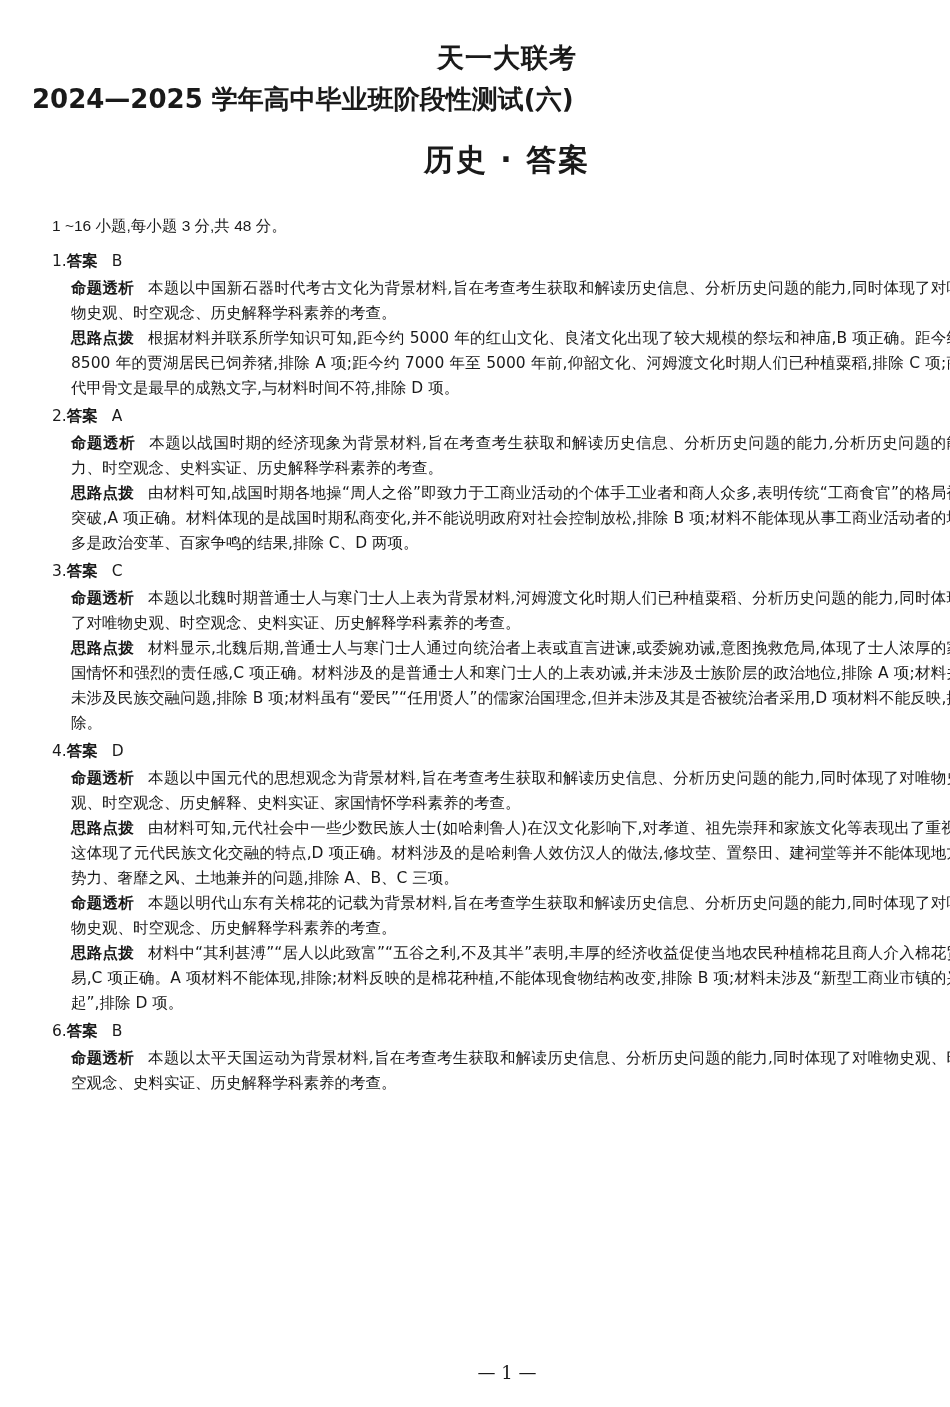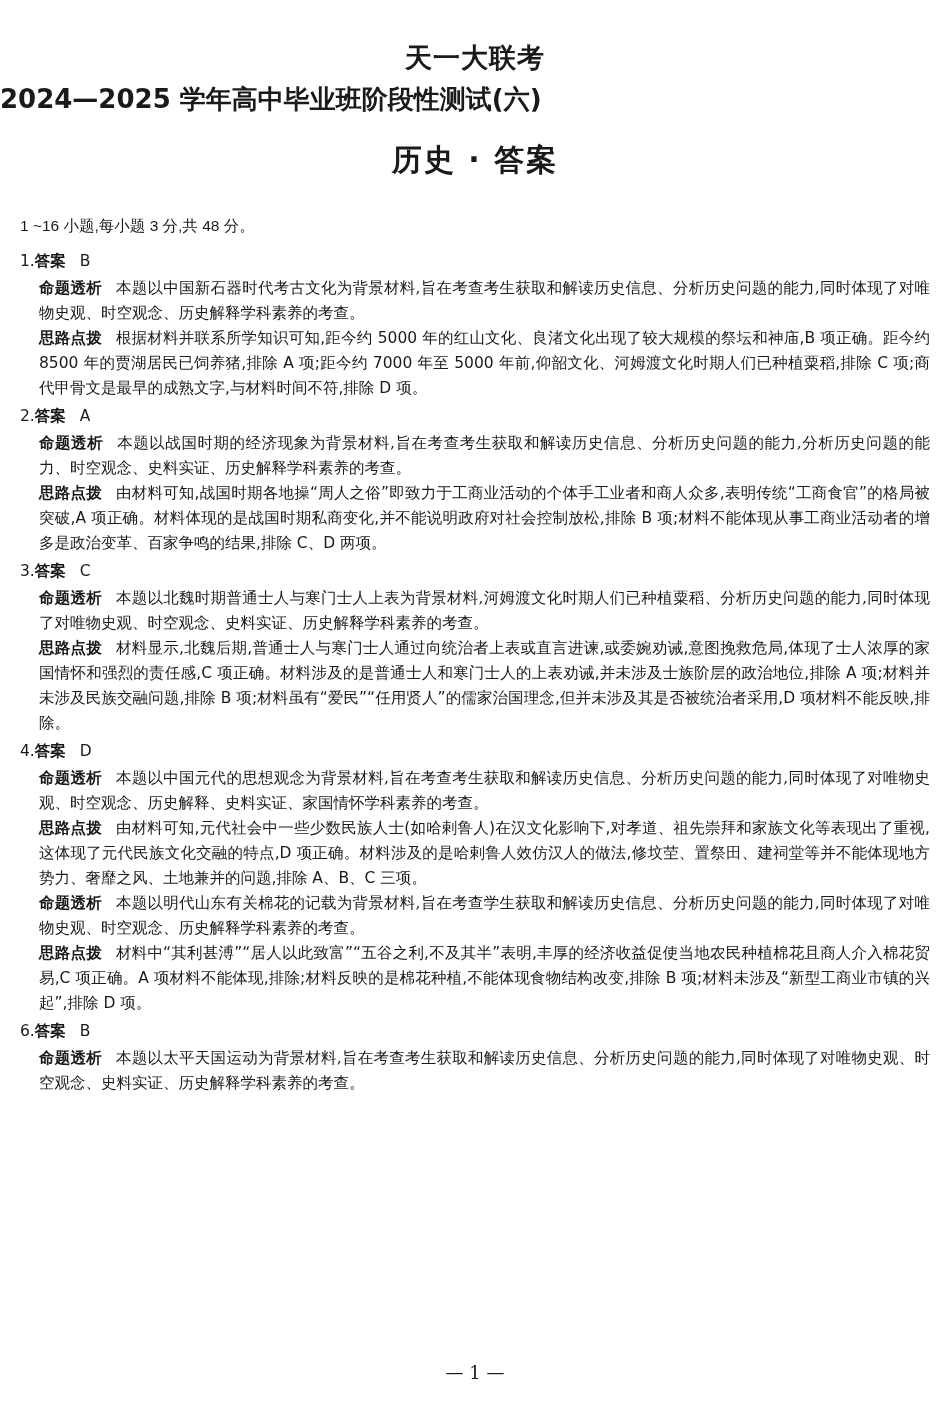--- a/index.html
+++ b/index.html
@@ -1,18 +1,18 @@
 <!DOCTYPE html>
 <html><head>
 <meta charset="utf-8">
 <style>
   html, body { margin: 0; padding: 0; background: #ffffff; }
   body { width: 950px; height: 1407px; overflow: hidden; color: #1a1a1a;
          font-family: "DejaVu Serif", "Liberation Serif", serif; }
-  .page { position: relative; width: 852px; height: 1407px; }
+  .page { position: relative; width: 852px; height: 1407px; margin-left: 32px; }
   .org { position: absolute; top: 40px; left: 0; width: 950px; text-align: center;
          font-family: "DejaVu Sans", sans-serif; font-weight: bold; font-size: 27px; letter-spacing: 1px; }
   .exam { position: absolute; top: 82px; left: 0; width: 950px; 
           font-family: "DejaVu Sans", sans-serif; font-weight: bold; font-size: 26px; }
   .subject { position: absolute; top: 140px; left: 0; width: 950px; text-align: center;
              font-family: "DejaVu Sans", sans-serif; font-weight: bold; font-size: 30px; letter-spacing: 2px; }
   .intro { position: absolute; top: 216px; left: 20px; font-size: 15.5px;
            font-family: Liberation Sans, sans-serif; }
   .content { position: absolute; top: 246px; left: 20px; width: 910px; }
   .q { margin: 0; }

